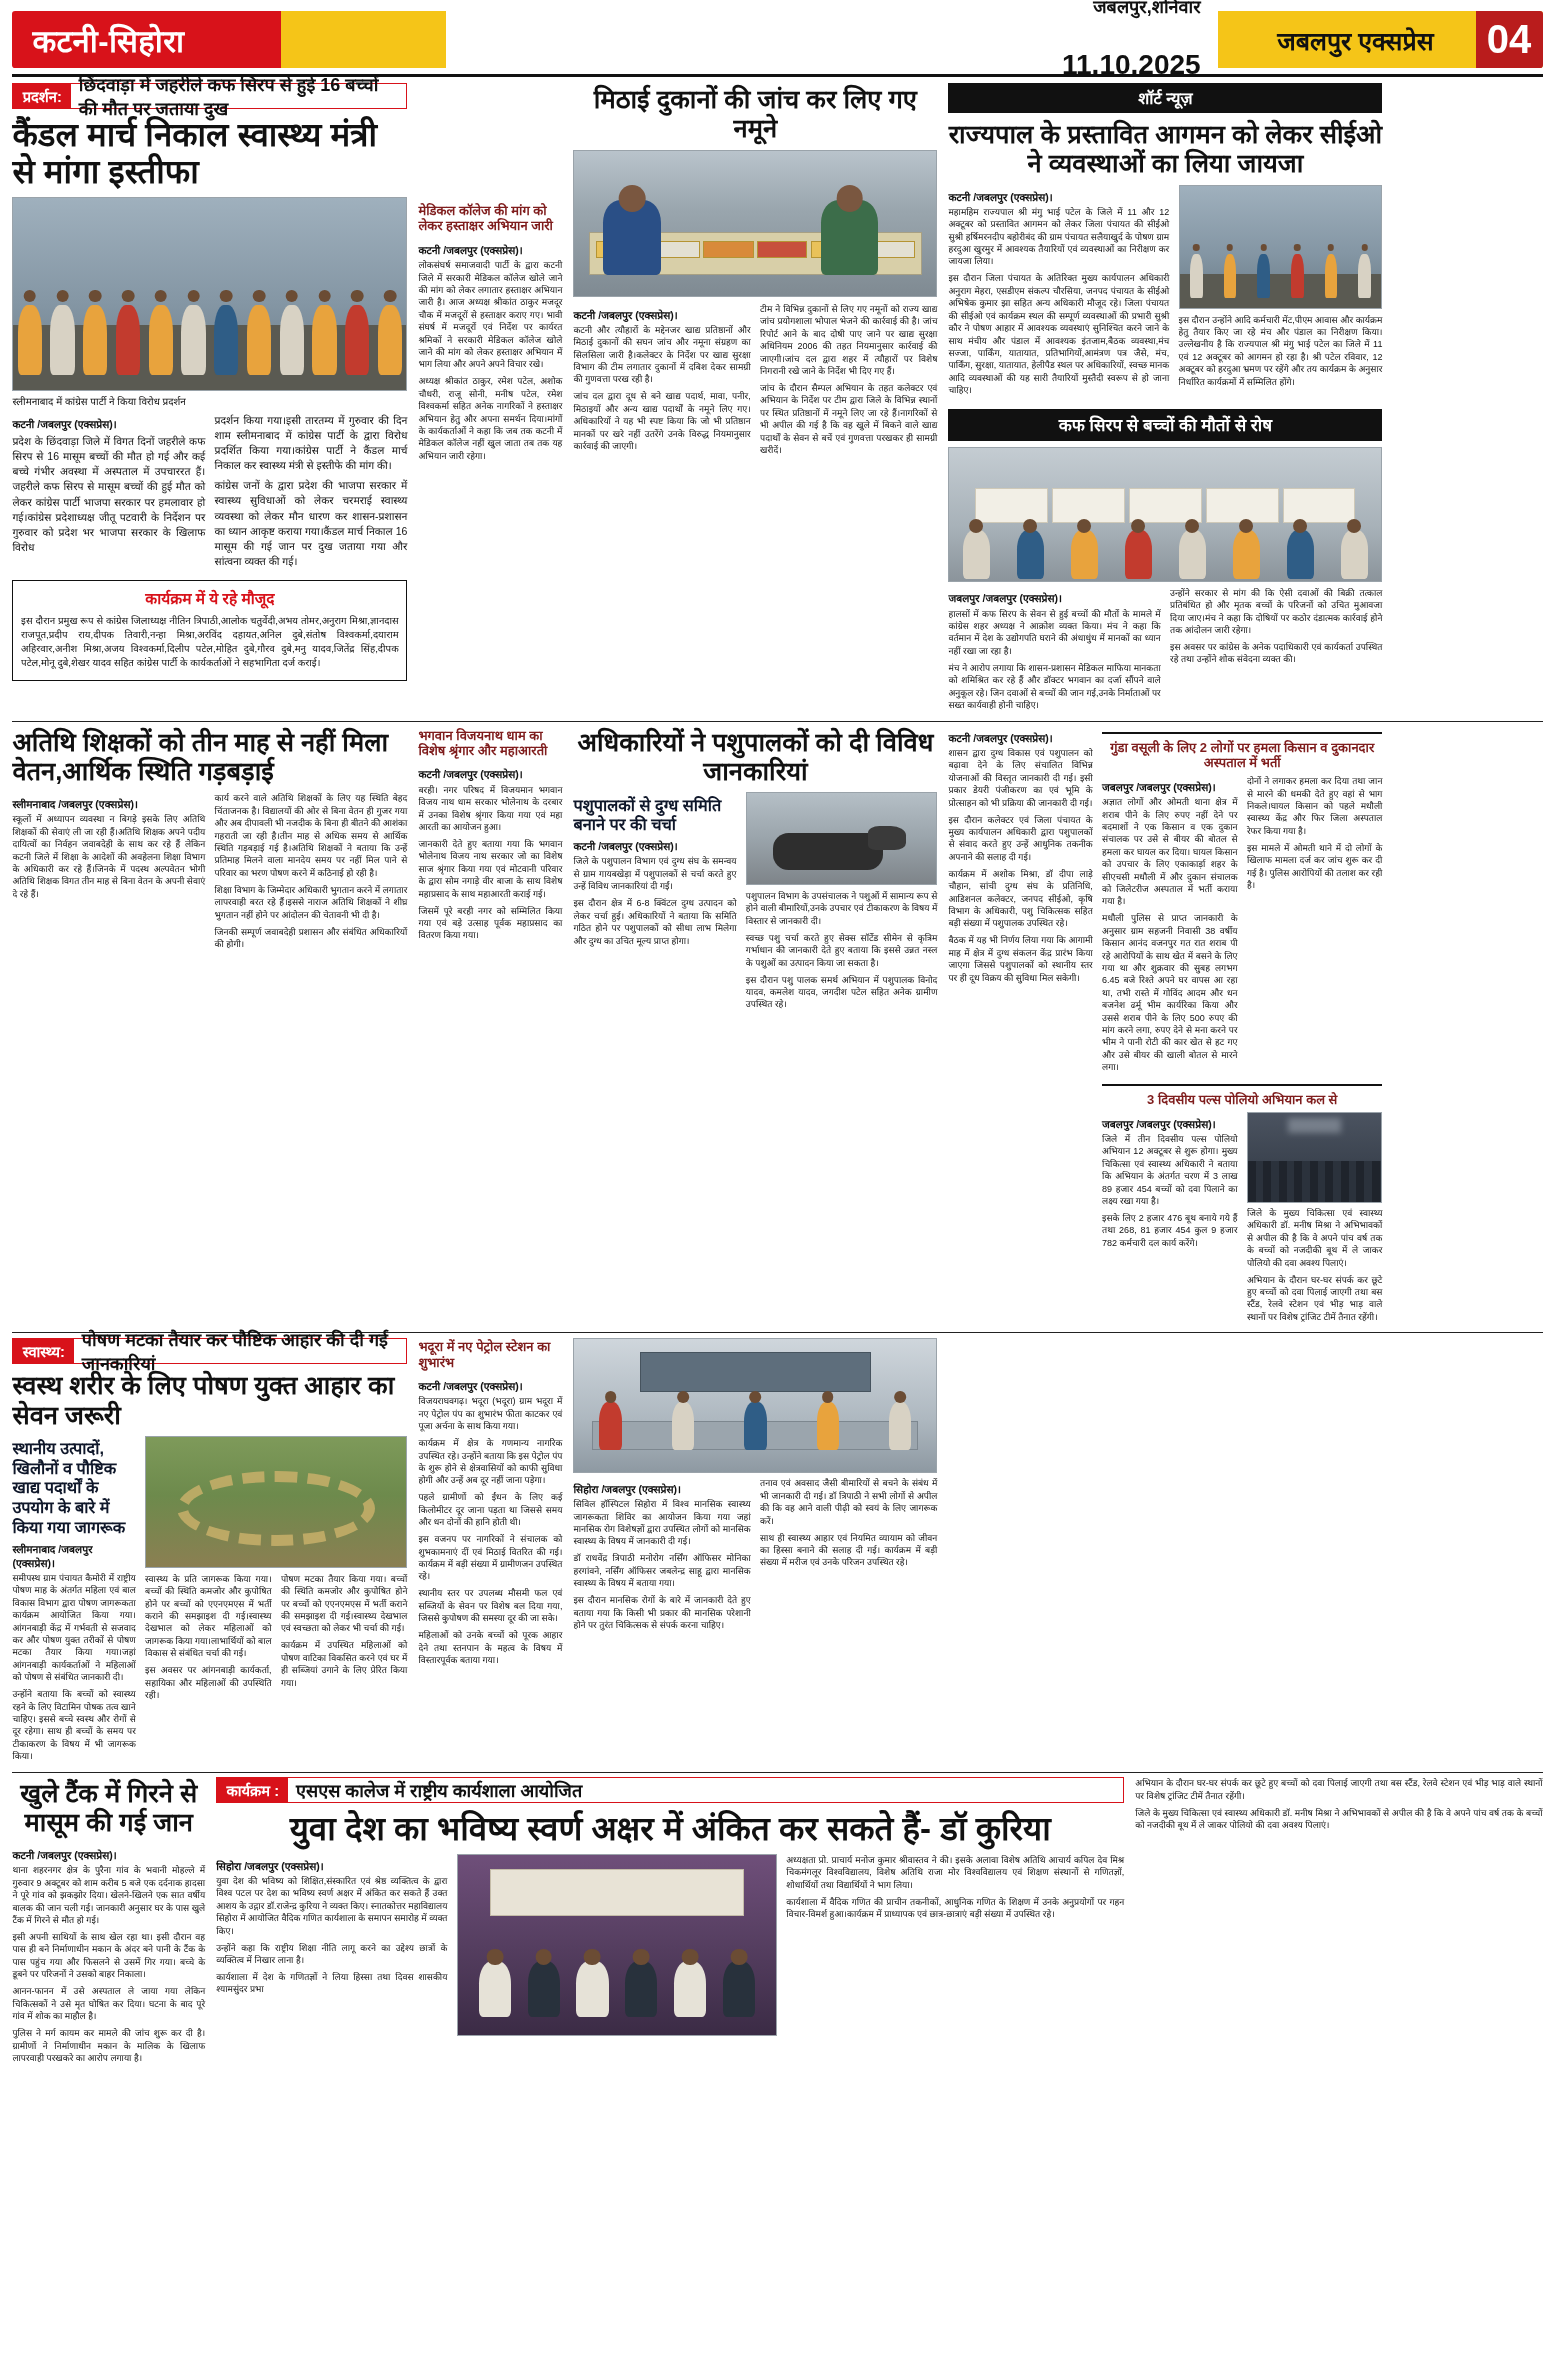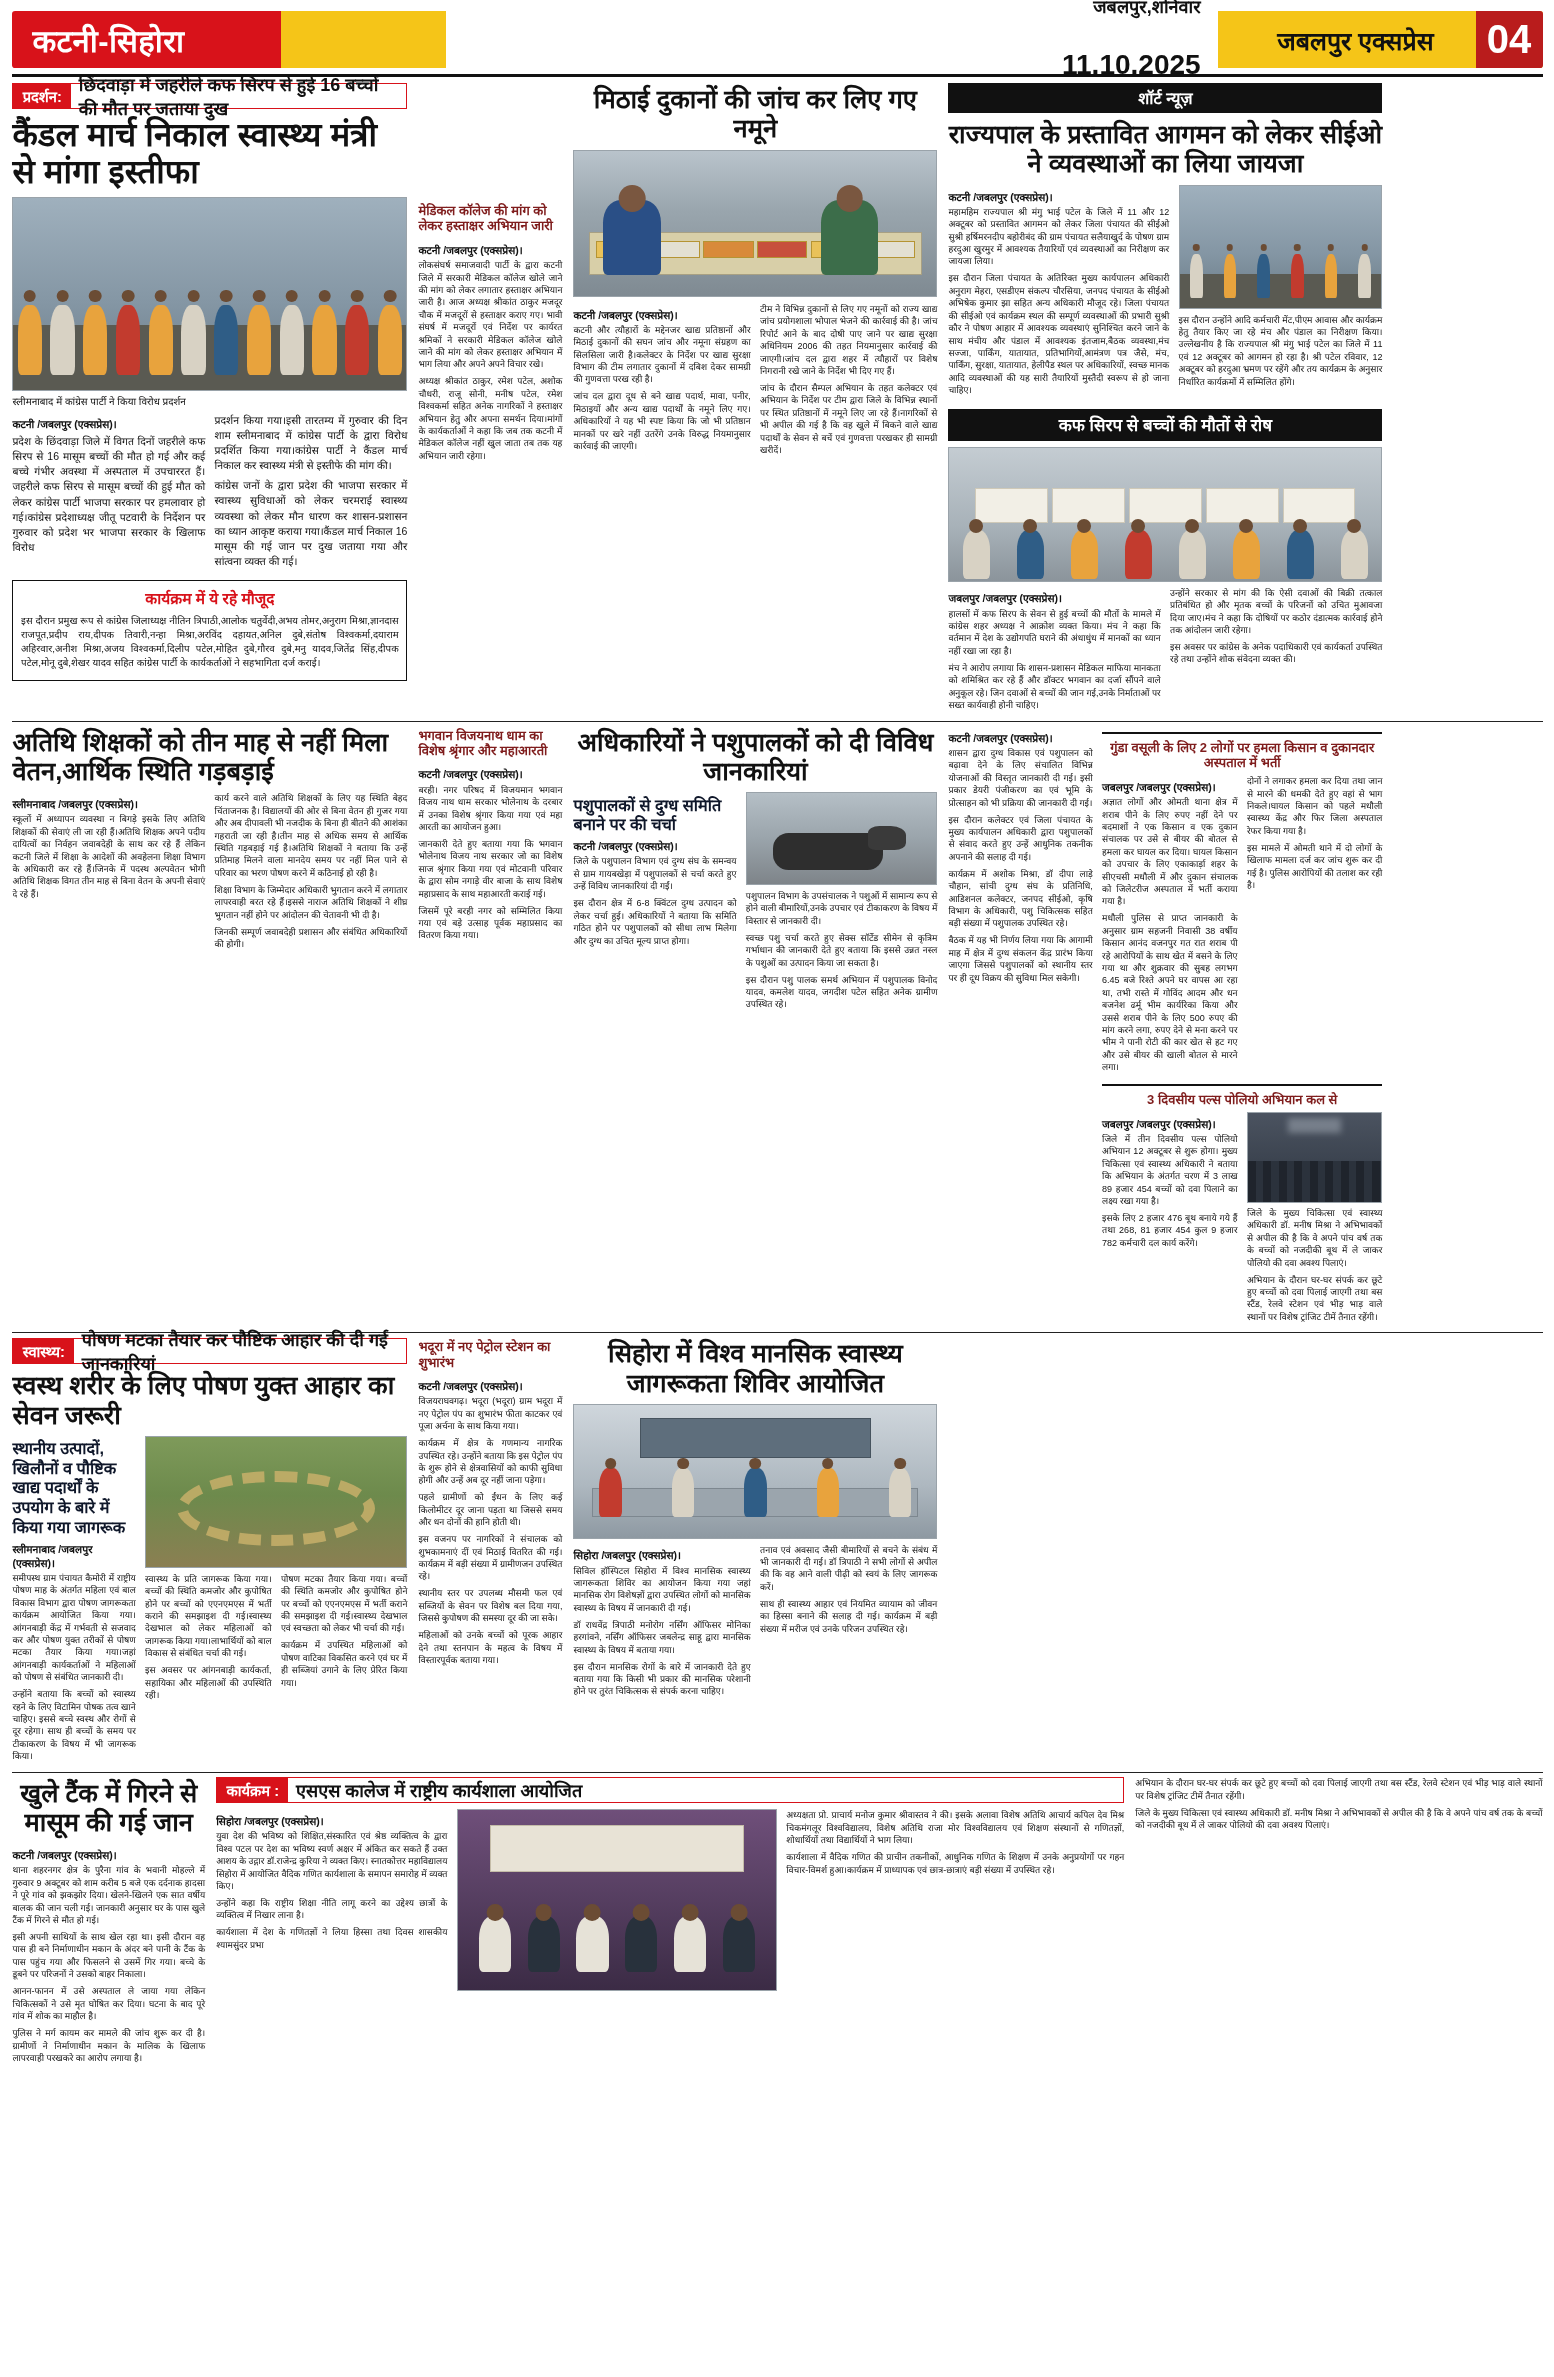--- a/index.html
+++ b/index.html
@@ -575,21 +575,20 @@
       <div class="dateline">कटनी /जबलपुर (एक्सप्रेस)।</div>
       <p class="body tiny">विजयराघवगढ़। भदूरा (भदूरा) ग्राम भदूरा में नए पेट्रोल पंप का शुभारंभ फीता काटकर एवं पूजा अर्चना के साथ किया गया।</p>
       <p class="body tiny">कार्यक्रम में क्षेत्र के गणमान्य नागरिक उपस्थित रहे। उन्होंने बताया कि इस पेट्रोल पंप के शुरू होने से क्षेत्रवासियों को काफी सुविधा होगी और उन्हें अब दूर नहीं जाना पड़ेगा।</p>
       <p class="body tiny">पहले ग्रामीणों को ईंधन के लिए कई किलोमीटर दूर जाना पड़ता था जिससे समय और धन दोनों की हानि होती थी।</p>
       <p class="body tiny">इस वजनप पर नागरिकों ने संचालक को शुभकामनाएं दीं एवं मिठाई वितरित की गई।कार्यक्रम में बड़ी संख्या में ग्रामीणजन उपस्थित रहे।</p>
       <p class="body tiny">स्थानीय स्तर पर उपलब्ध मौसमी फल एवं सब्जियों के सेवन पर विशेष बल दिया गया, जिससे कुपोषण की समस्या दूर की जा सके।</p>
       <p class="body tiny">महिलाओं को उनके बच्चों को पूरक आहार देने तथा स्तनपान के महत्व के विषय में विस्तारपूर्वक बताया गया।</p>
     </div>
 
     <div class="col c3">
-      <h2 class="head2 center">सिहोरा में विश्व मानसिक स्वास्थ्य जागरूकता शिविर आयोजित</h2>
       <div class="photo" style="height:135px">
         <div class="ph-room"></div>
         <div class="ph-screen"></div>
         <div class="ph-table"></div>
         <div class="ph-figs" style="bottom:16%">
           <div class="fig alt2"></div>
             <div class="fig alt"></div>
             <div class="fig alt3"></div>
           <div class="fig"></div>
             <div class="fig alt"></div>
@@ -625,20 +624,21 @@
       <p class="body tiny">इसी अपनी साथियों के साथ खेल रहा था। इसी दौरान वह पास ही बने निर्माणाधीन मकान के अंदर बने पानी के टैंक के पास पहुंच गया और फिसलने से उसमें गिर गया। बच्चे के डूबने पर परिजनों ने उसको बाहर निकाला।</p>
       <p class="body tiny">आनन-फानन में उसे अस्पताल ले जाया गया लेकिन चिकित्सकों ने उसे मृत घोषित कर दिया। घटना के बाद पूरे गांव में शोक का माहौल है।</p>
       <p class="body tiny">पुलिस ने मर्ग कायम कर मामले की जांच शुरू कर दी है।ग्रामीणों ने निर्माणाधीन मकान के मालिक के खिलाफ लापरवाही परखकरे का आरोप लगाया है।</p>
     </div>
 
     <div class="col" style="width:914px">
       <div class="kicker-row">
         <span class="kicker-tag">कार्यक्रम :</span>
         <span class="kicker-text">एसएस कालेज में राष्ट्रीय कार्यशाला आयोजित</span>
       </div>
+      <h1 class="head center">युवा देश का भविष्य स्वर्ण अक्षर में अंकित कर सकते हैं- डॉ कुरिया</h1>
       <div class="flex-row">
         <div style="width:26%">
           <div class="dateline">सिहोरा /जबलपुर (एक्सप्रेस)।</div>
           <p class="body tiny">युवा देश की भविष्य को शिक्षित,संस्कारित एवं श्रेष्ठ व्यक्तित्व के द्वारा विश्व पटल पर देश का भविष्य स्वर्ण अक्षर में अंकित कर सकते हैं उक्त आशय के उद्गार डॉ.राजेन्द्र कुरिया ने व्यक्त किए। स्नातकोत्तर महाविद्यालय सिहोरा में आयोजित वैदिक गणित कार्यशाला के समापन समारोह में व्यक्त किए।</p>
           <p class="body tiny">उन्होंने कहा कि राष्ट्रीय शिक्षा नीति लागू करने का उद्देश्य छात्रों के व्यक्तित्व में निखार लाना है।</p>
           <p class="body tiny">कार्यशाला में देश के गणितज्ञों ने लिया हिस्सा तथा दिवस शासकीय श्यामसुंदर प्रभा</p>
         </div>
         <div style="width:36%">
           <div class="photo" style="height:182px">
             <div class="ph-stage"></div>

